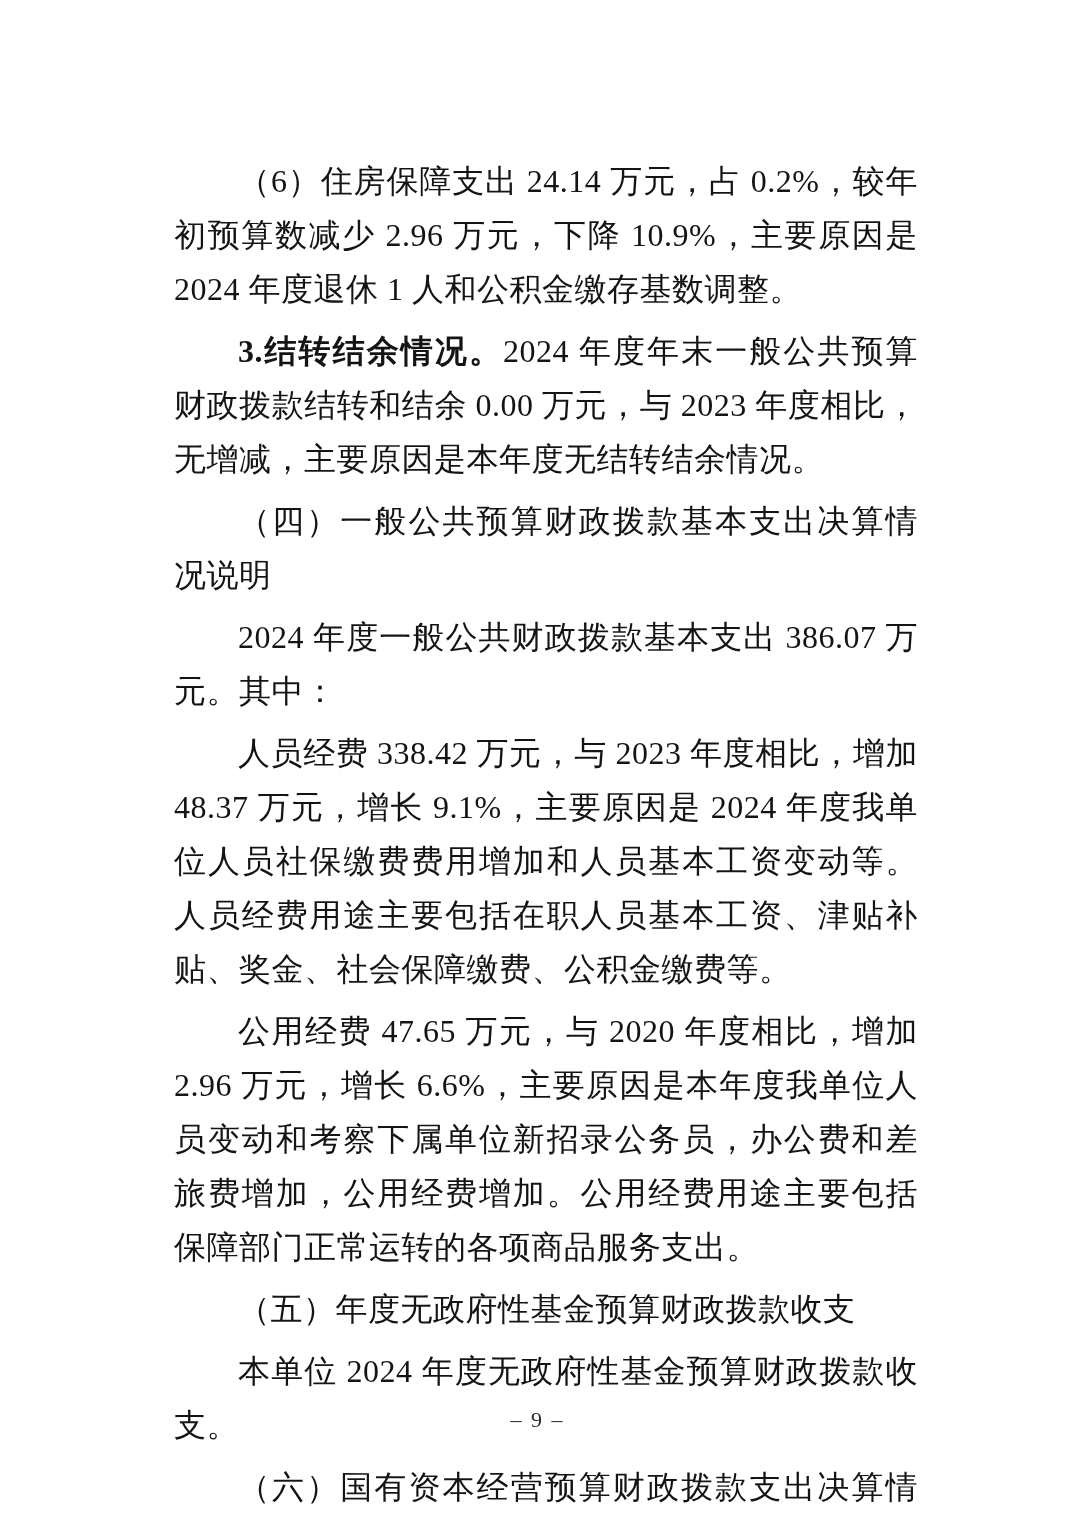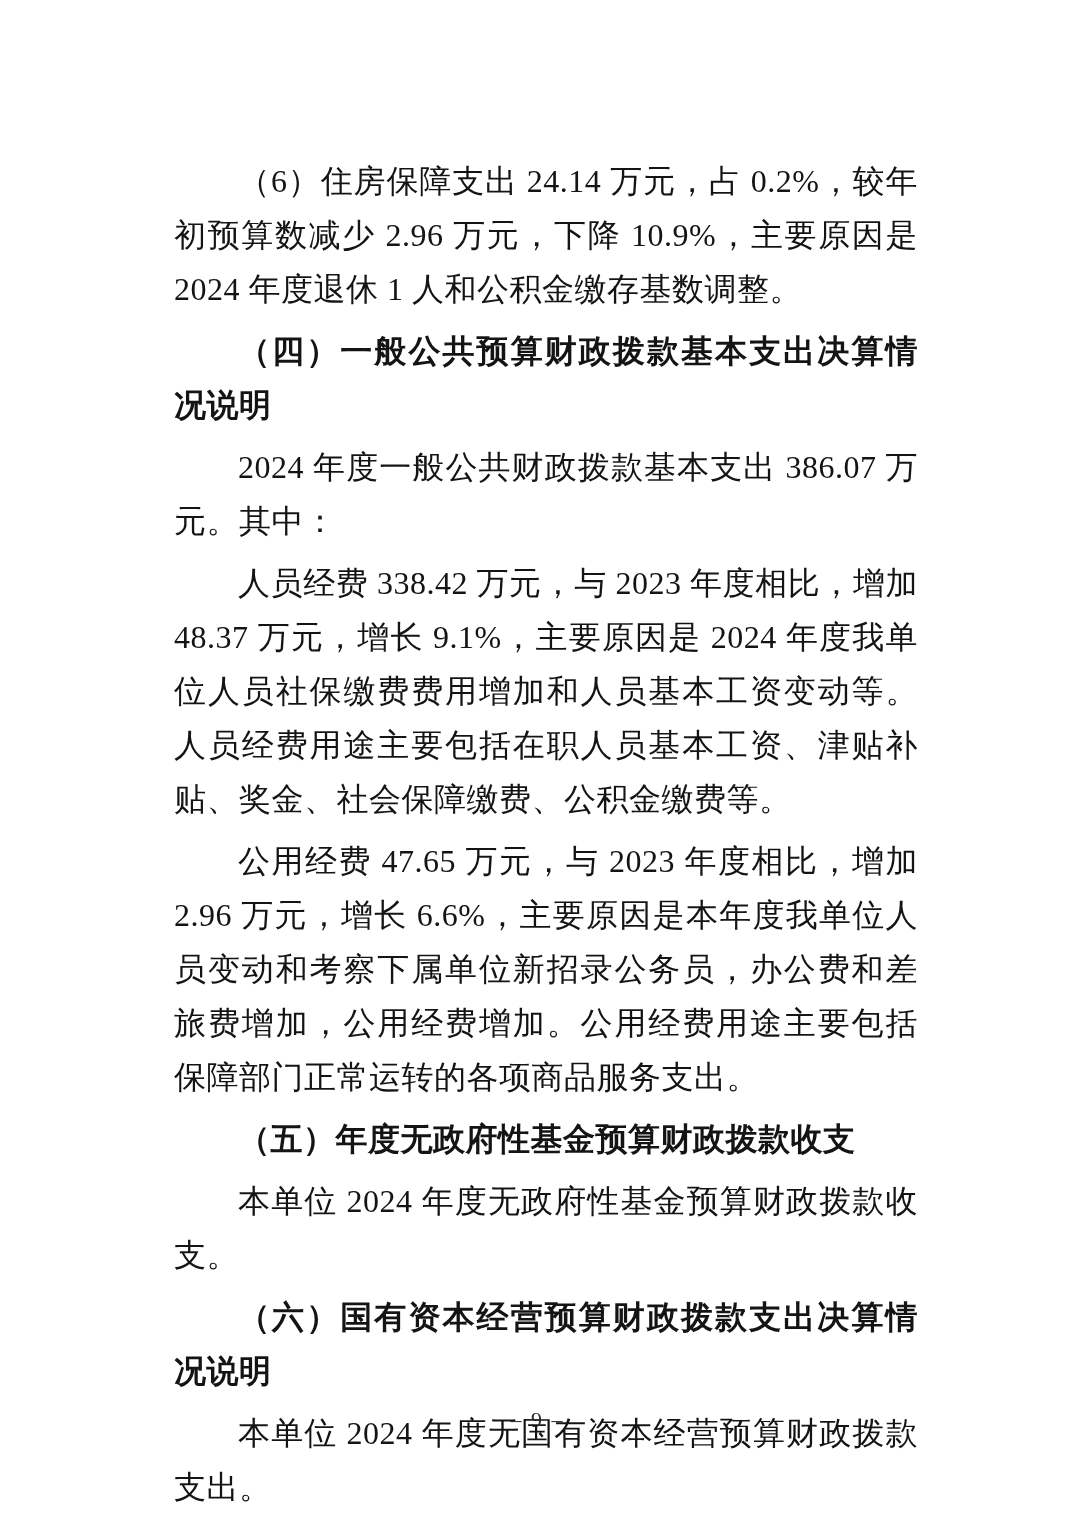--- a/index.html
+++ b/index.html
@@ -24,21 +24,21 @@
     line-height: 54px;
     text-align: justify;
     letter-spacing: 0.5px;
   }
   .para {
     margin: 8px;
     padding: 0;
     text-indent: 2em;
   }
   .para.heading {
-    font-weight: bold;
+    font-weight: normal;
   }
   .lead {
     font-weight: bold;
   }
   .page-footer {
     position: absolute;
     left: 0;
     right: 0;
     top: 1402px;
     height: 36px;
@@ -51,35 +51,38 @@
 </style>
 </head>
 <body>
 
 <div class="doc-body">
 
   <p class="para">
     <span>（6）住房保障支出 24.14 万元，占 0.2%，较年初预算数减少 2.96 万元，下降 10.9%，主要原因是 2024 年度退休 1 人和公积金缴存基数调整。</span>
   </p>
 
+  <p class="para">
+    <b class="lead">3.结转结余情况。</b><span>2024 年度年末一般公共预算财政拨款结转和结余 0.00 万元，与 2023 年度相比，无增减，主要原因是本年度无结转结余情况。</span>
+  </p>
 
   <p class="para heading">
     <span>（四）一般公共预算财政拨款基本支出决算情况说明</span>
   </p>
 
   <p class="para">
     <span>2024 年度一般公共财政拨款基本支出 386.07 万元。其中：</span>
   </p>
 
   <p class="para">
     <span>人员经费 338.42 万元，与 2023 年度相比，增加 48.37 万元，增长 9.1%，主要原因是 2024 年度我单位人员社保缴费费用增加和人员基本工资变动等。人员经费用途主要包括在职人员基本工资、津贴补贴、奖金、社会保障缴费、公积金缴费等。</span>
   </p>
 
   <p class="para">
-    <span>公用经费 47.65 万元，与 2023 年度相比，增加 2.96 万元，增长 6.6%，主要原因是本年度我单位人员变动和考察下属单位新招录公务员，办公费和差旅费增加，公用经费增加。公用经费用途主要包括保障部门正常运转的各项商品服务支出。</span>
+    <span>公用经费 47.65 万元，与 2020 年度相比，增加 2.96 万元，增长 6.6%，主要原因是本年度我单位人员变动和考察下属单位新招录公务员，办公费和差旅费增加，公用经费增加。公用经费用途主要包括保障部门正常运转的各项商品服务支出。</span>
   </p>
 
   <p class="para heading">
     <span>（五）年度无政府性基金预算财政拨款收支</span>
   </p>
 
   <p class="para">
     <span>本单位 2024 年度无政府性基金预算财政拨款收支。</span>
   </p>
 

